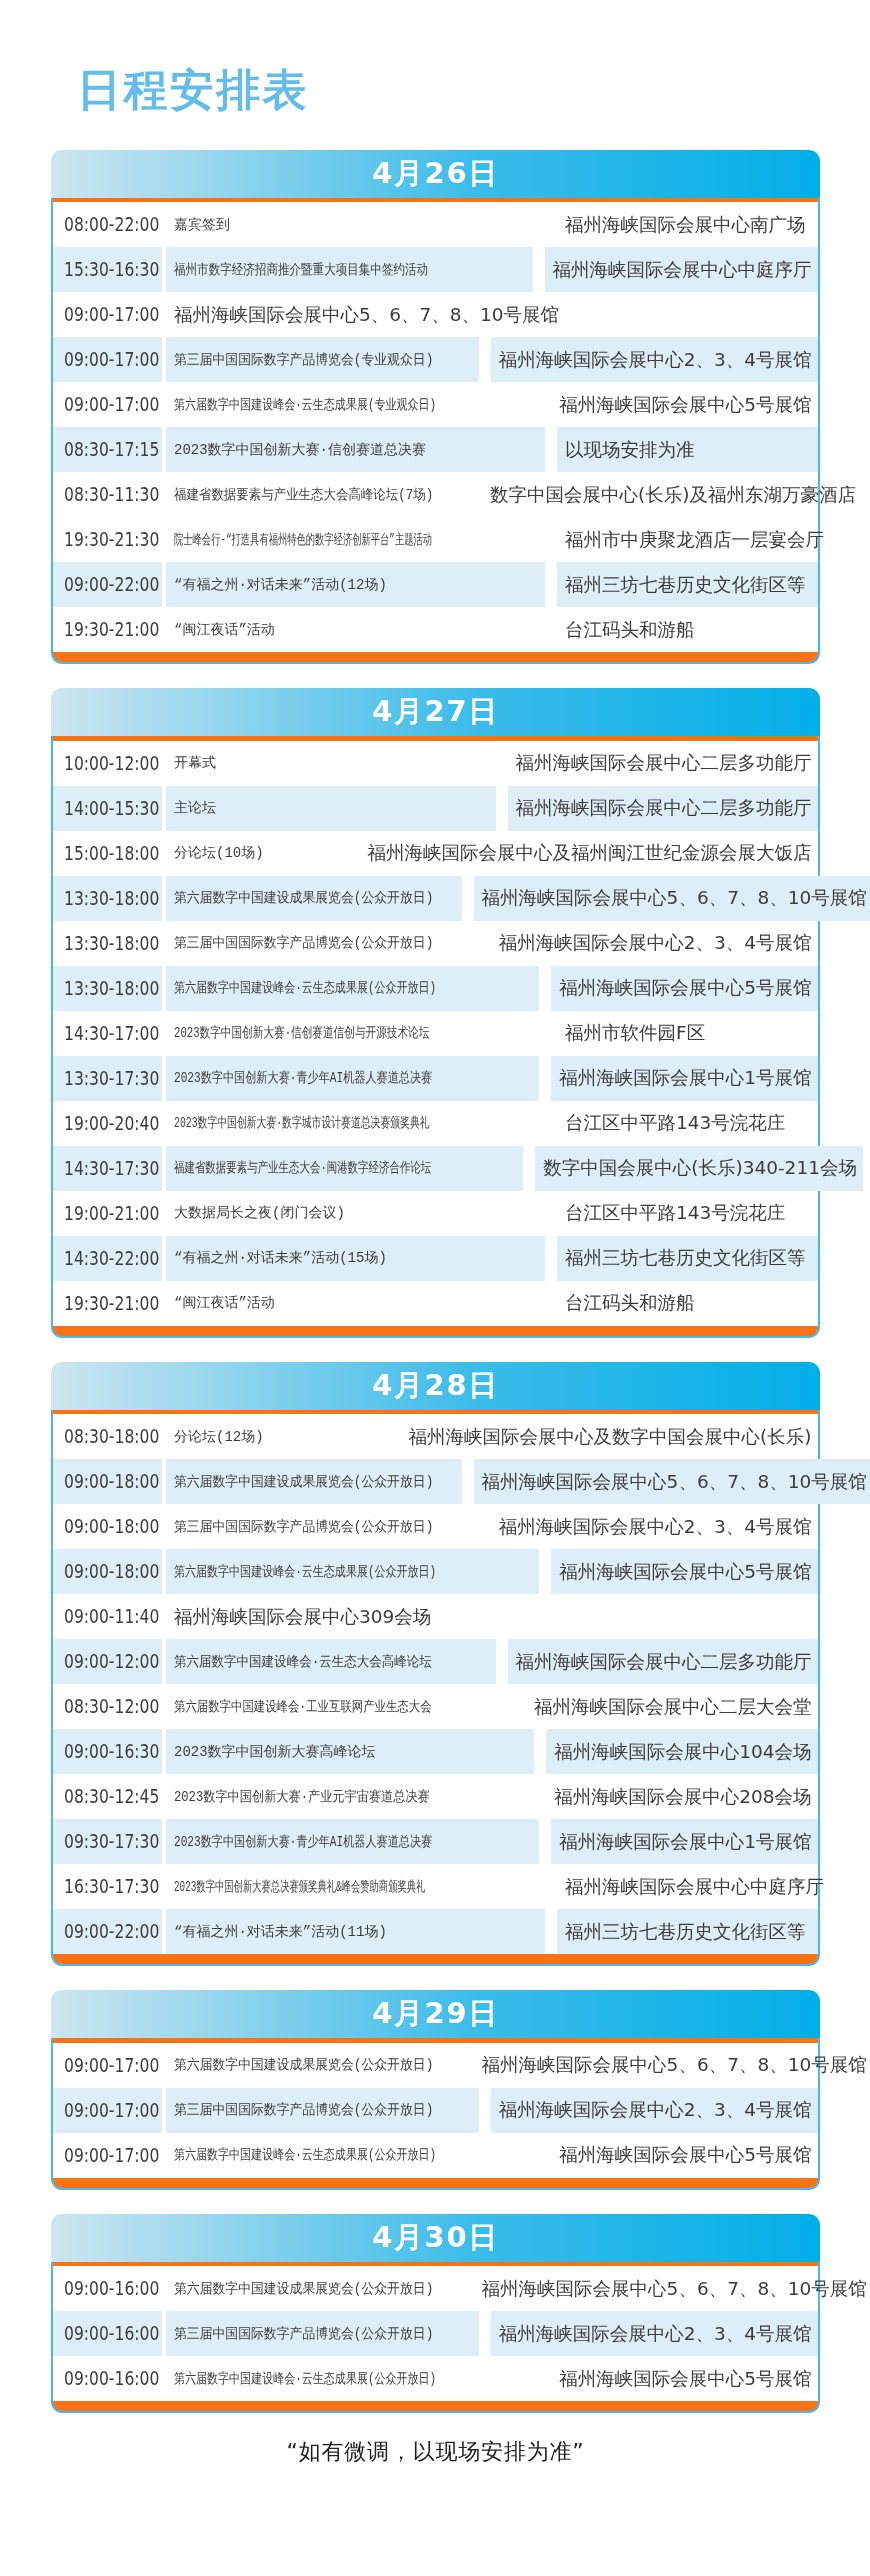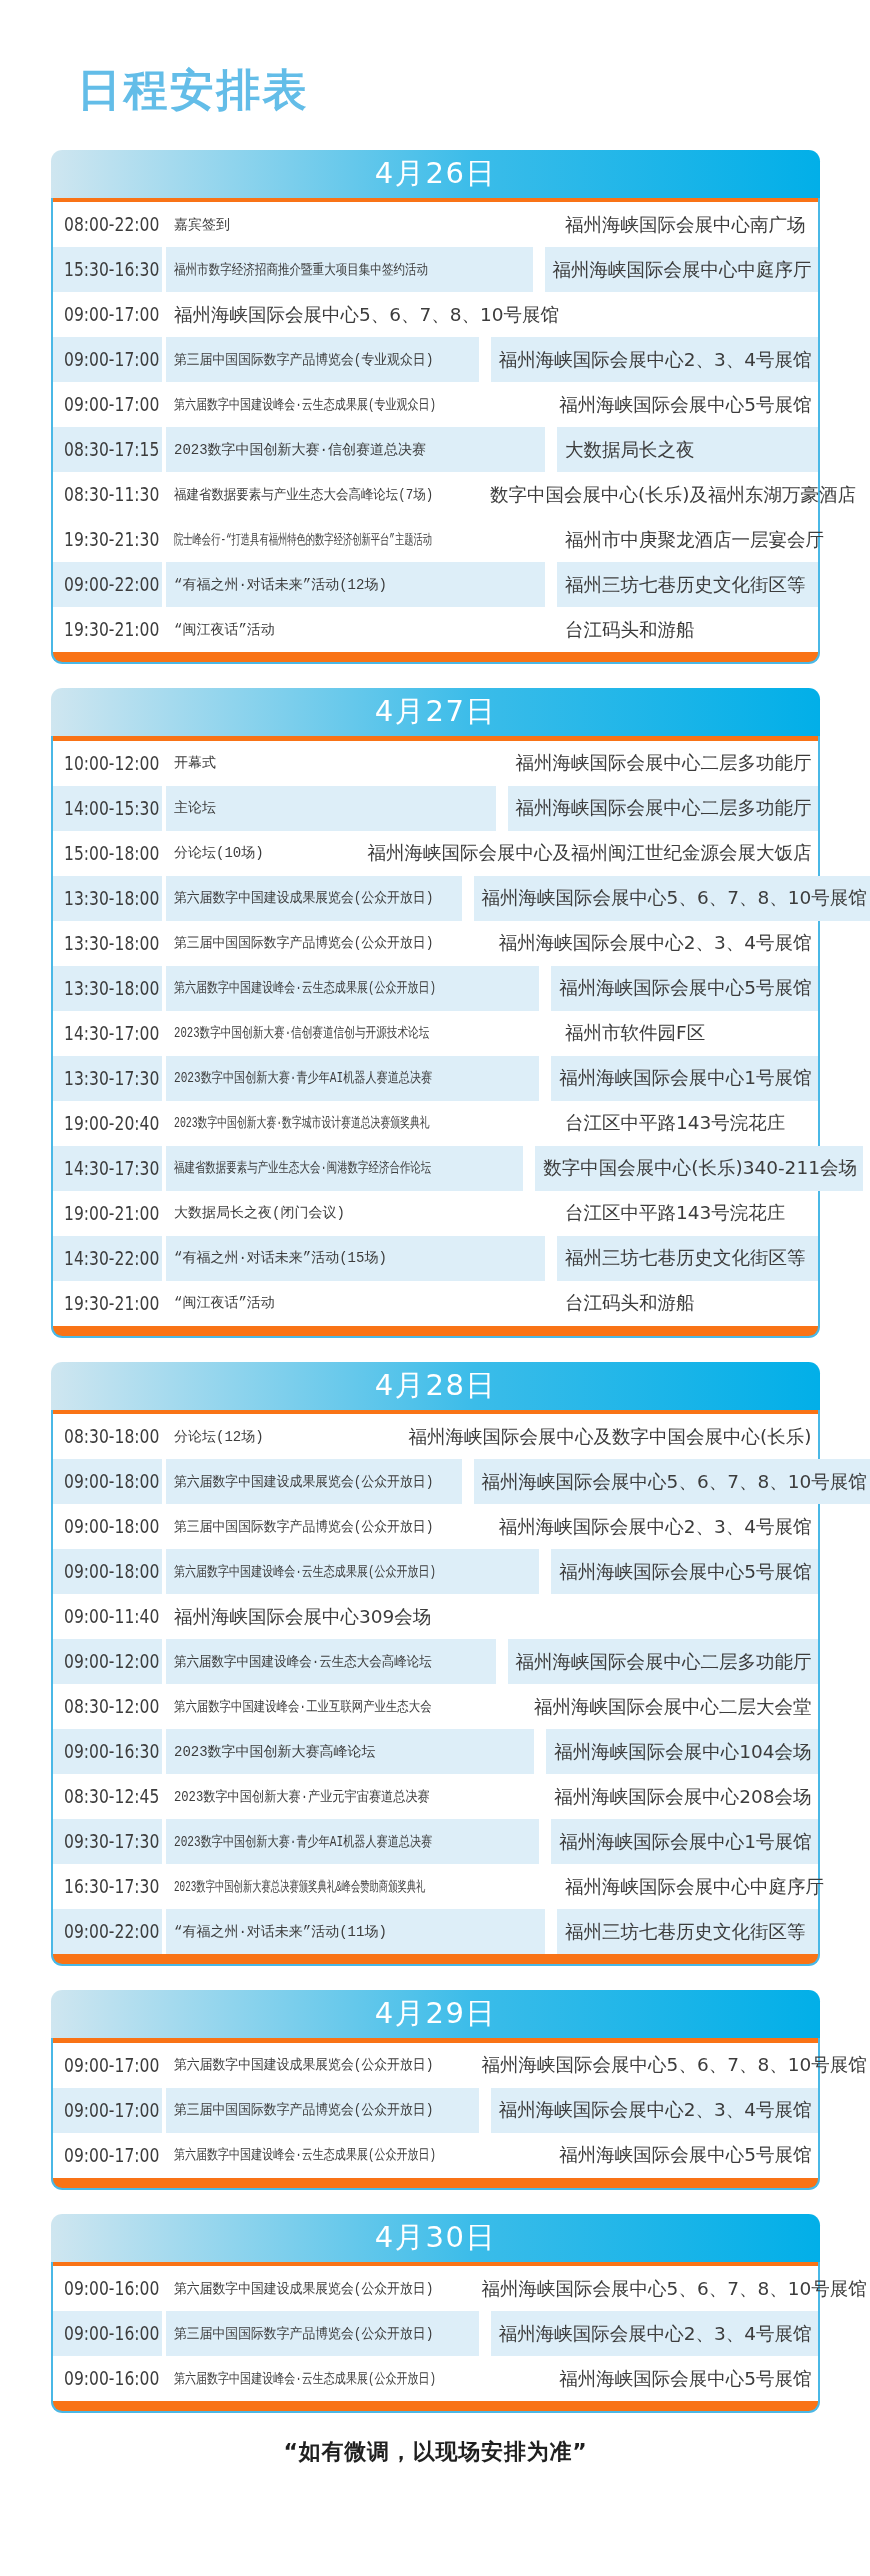--- a/index.html
+++ b/index.html
@@ -32,21 +32,21 @@
       var(--hdr-g1, #cfe6f0) 0%,
       var(--hdr-g2, #3bbce9) 55%,
       var(--hdr-g3, #02afe8) 100%);
     display: flex;
     align-items: center;
     justify-content: center;
   }
   .day-label {
     color: var(--date-text, #ffffff);
     font-size: 29px;
-    font-weight: normal;
+    font-weight: bold;
     letter-spacing: 1.6px;
   }
 
   .day-body {
     border-left: 2.4px solid var(--body-border, #4ab8e6);
     border-right: 2.4px solid var(--body-border, #4ab8e6);
     border-bottom: 2.4px solid var(--body-border, #4ab8e6);
     border-radius: 0 0 11.3px 11.3px;
     background: #f97316;
     padding: 4.8px 0 9.7px 0;
@@ -64,21 +64,21 @@
     display: inline-block;
     white-space: nowrap;
     transform-origin: left center;
   }
 
   .footer-note {
     margin-top: 22.6px;
     width: 100%;
     text-align: center;
     font-size: 22px;
-    font-weight: bold;
+    font-weight: normal;
     color: #1f1f1f;
     letter-spacing: 0.8px;
     padding-bottom: 19.4px;
   }
 </style>
 </head>
 <body>
 
 <div class="page">
   <h1 class="page-title">日程安排表</h1>
@@ -146,21 +146,21 @@
   </div>
 
   <div class="row alt">
     <div class="cell time">
       <span class="fit" style="transform: scaleX(0.803);">08:30-17:15</span>
     </div>
     <div class="cell event">
       <span class="fit">2023数字中国创新大赛·信创赛道总决赛</span>
     </div>
     <div class="cell loc">
-      <span class="fit">大数据局长之夜</span>
+      <span class="fit">以现场安排为准</span>
     </div>
   </div>
 
   <div class="row">
     <div class="cell time">
       <span class="fit" style="transform: scaleX(0.803);">08:30-11:30</span>
     </div>
     <div class="cell event">
       <span class="fit" style="transform: scaleX(0.89);">福建省数据要素与产业生态大会高峰论坛(7场)</span>
     </div>

